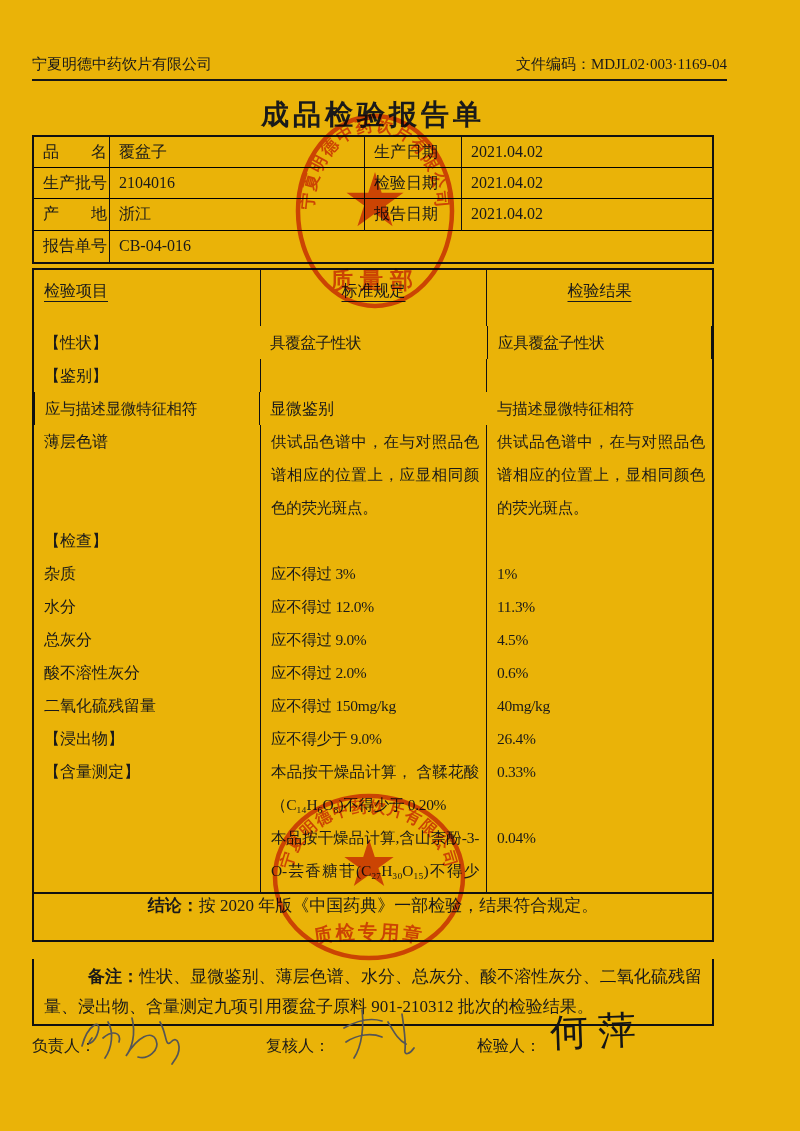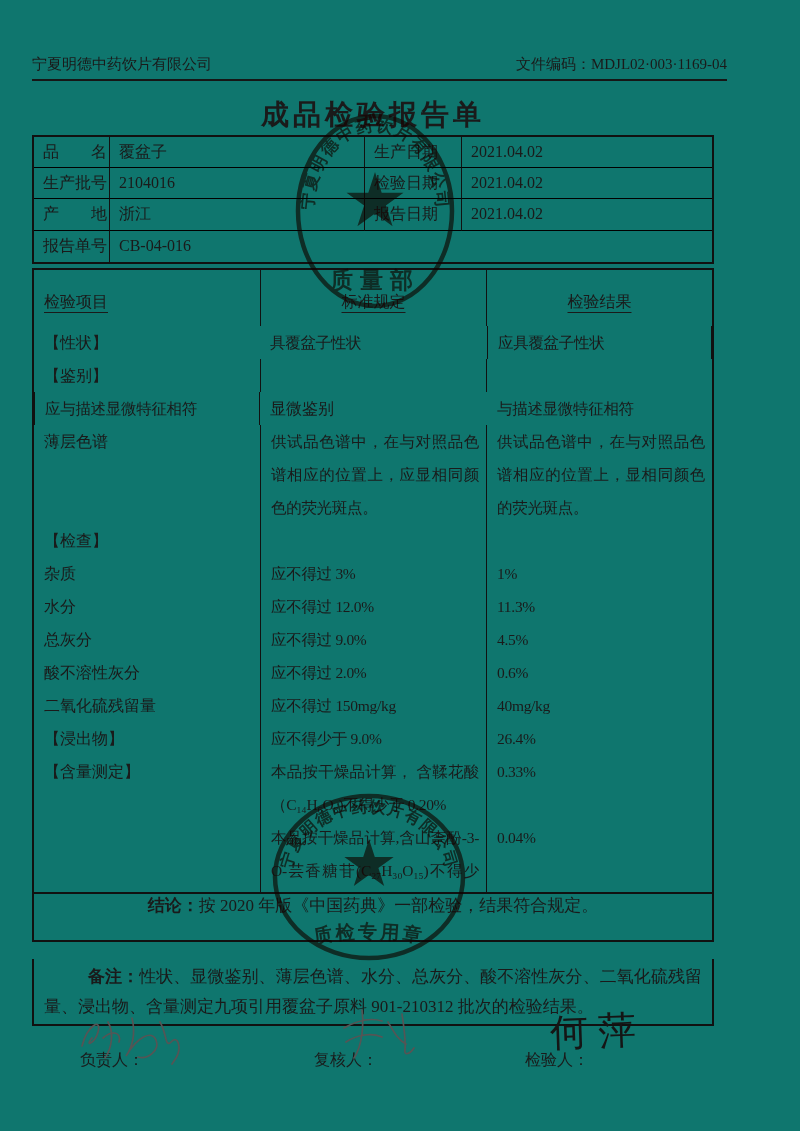--- a/index.html
+++ b/index.html
@@ -1,17 +1,17 @@
 <!DOCTYPE html>
 <html><head>
 <meta charset="utf-8">
 <style>
   html,body{margin:0;padding:0;background:#ffffff;}
   .page{
-    position:relative;width:800px;height:1131px;background:#0f766e;
+    position:relative;width:800px;height:1131px;background:#eab308;
     font-family:"Liberation Serif","DejaVu Serif",serif;color:#1a1a1a;overflow:hidden;
   }
   
   .hdr{position:absolute;top:55px;left:32px;width:695px;display:flex;justify-content:space-between;font-size:15px;}
   .hdr-rule{position:absolute;top:79px;left:32px;width:695px;height:2px;background:#161616;}
   .doc-title{position:absolute;top:86px;left:32px;width:682px;text-align:center;font-size:28px;font-weight:bold;letter-spacing:4px;margin-top:10px;}
   
   .info-table{
     position:absolute;top:135px;left:32px;width:682px;height:129px;box-sizing:border-box;
     border:2px solid #111;display:grid;grid-template-columns:75px 255px 97px 1fr;grid-auto-rows:31.2px;
@@ -20,41 +20,41 @@
   .info-table .cell{box-sizing:border-box;padding:0 0 0 9px;display:flex;align-items:center;white-space:nowrap;overflow:hidden;}
   .info-table .bl{border-left:1px solid #111;}
   .info-table .bb{border-bottom:1px solid #000000;}
   .info-table .span3{grid-column:2 / 5;}
   
   .insp{
     position:absolute;top:268px;left:32px;width:682px;height:626px;box-sizing:border-box;
     border:2px solid #111;display:grid;grid-template-columns:226px 227px 1fr;
     grid-auto-rows:min-content;overflow:hidden;font-size:16px;
   }
-  .insp .hcell{box-sizing:border-box;height:56px;padding-top:22px;text-align:center;font-size:16px;}
+  .insp .hcell{box-sizing:border-box;height:56px;padding-top:11px;text-align:center;font-size:16px;}
   .insp .hcell.first{text-align:left;padding-left:10px;}
   .insp .hcell span{text-decoration:underline;text-underline-offset:5px;}
   .insp .cell{box-sizing:border-box;min-height:33px;line-height:33px;padding:0 7px 0 10px;}
   .insp .mid{border-left:1px solid #111;border-right:1px solid #111;}
   .insp .para{font-size:15.5px;letter-spacing:-0.3px;text-align:justify;}
   
   .concl{
     position:absolute;top:894px;left:32px;width:682px;height:48px;box-sizing:border-box;
     border:2px solid #111;border-top:none;display:flex;align-items:flex-start;justify-content:center;
     font-size:17px;
   }
   .remark{
     position:absolute;top:942px;left:32px;width:682px;height:67px;box-sizing:border-box;
     border:2px solid #111;border-top:none;font-size:17px;line-height:30px;padding:3px 10px 0 10px;
     text-indent:44px;text-align:justify;
   }
   .blabel{font-weight:bold;}
   
   .sig-row{position:absolute;top:1028px;left:32px;width:682px;height:80px;font-size:16px;}
-  .sig-label{position:absolute;top:22px;white-space:nowrap;margin-left:48px;}
+  .sig-label{position:absolute;top:8px;white-space:nowrap;}
   .sig-svg{position:absolute;}
   .sig-name{
     position:absolute;left:518px;top:-22px;font-size:38px;letter-spacing:10px;
     transform:rotate(-2deg);color:#151515;white-space:nowrap;
   }
   
   .stamp{position:absolute;mix-blend-mode:multiply;opacity:0.85;pointer-events:none;}
 </style>
 </head>
 <body>

